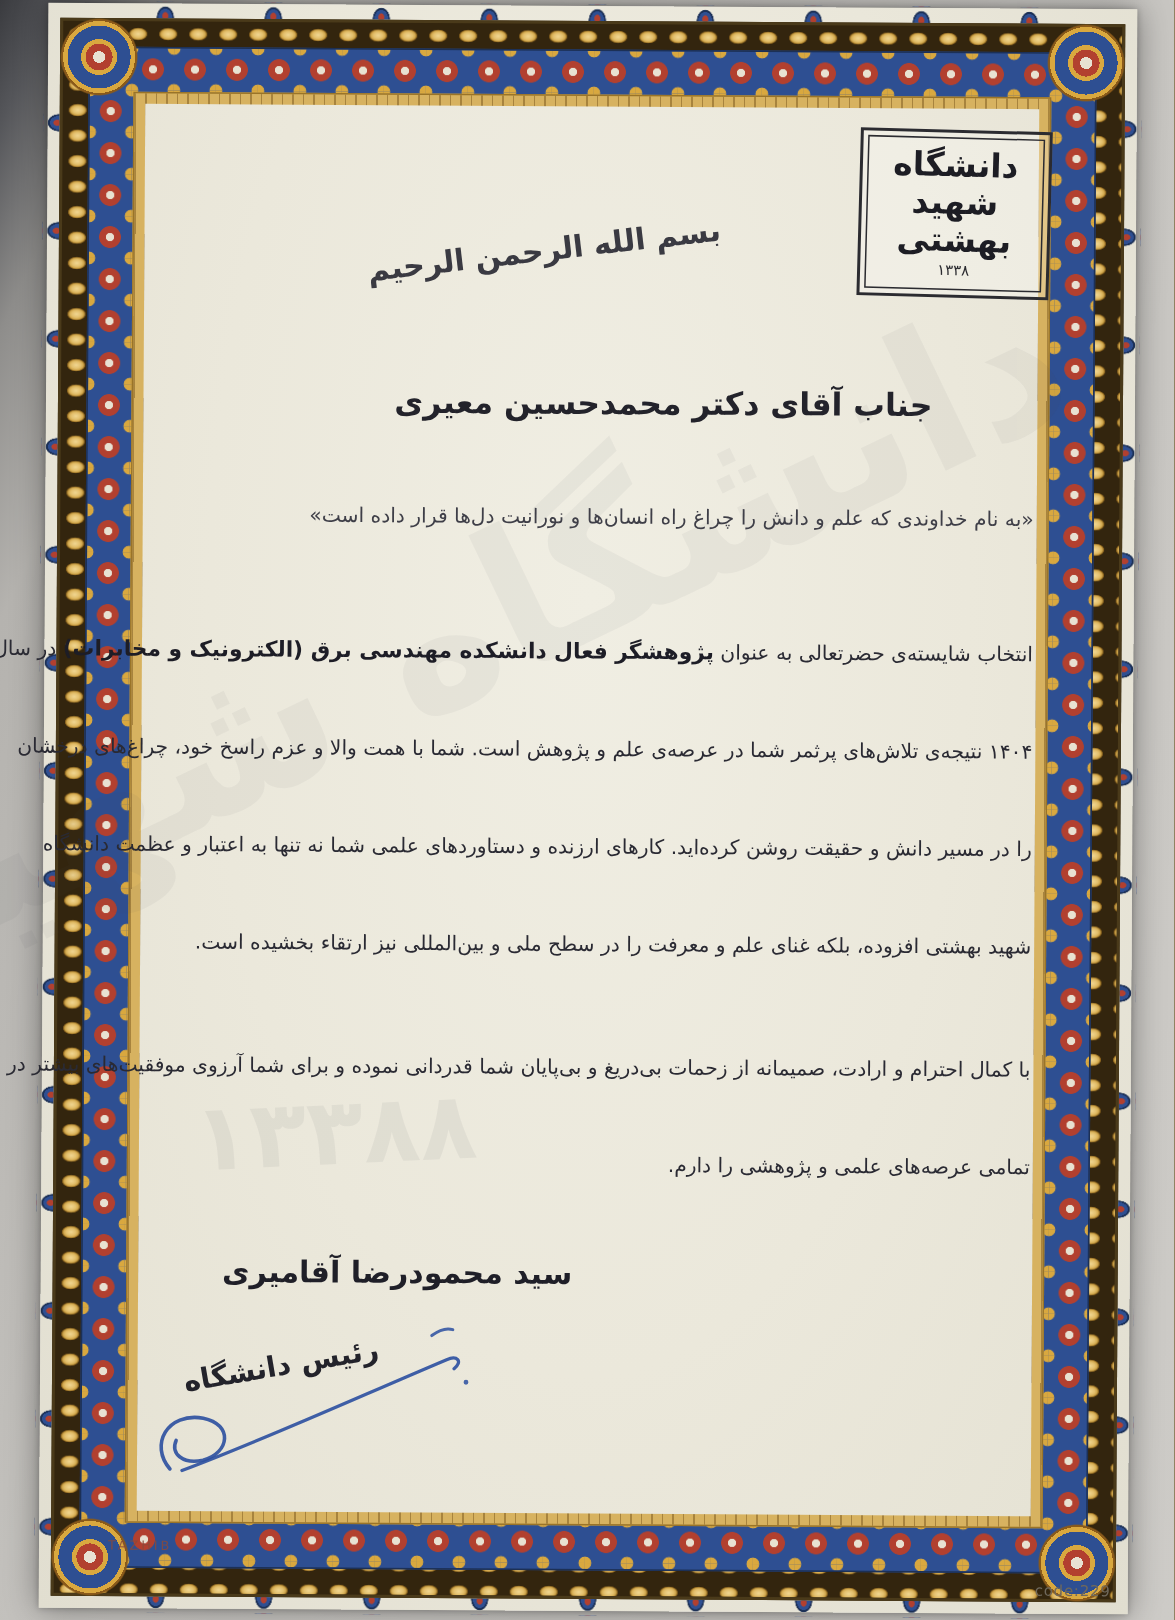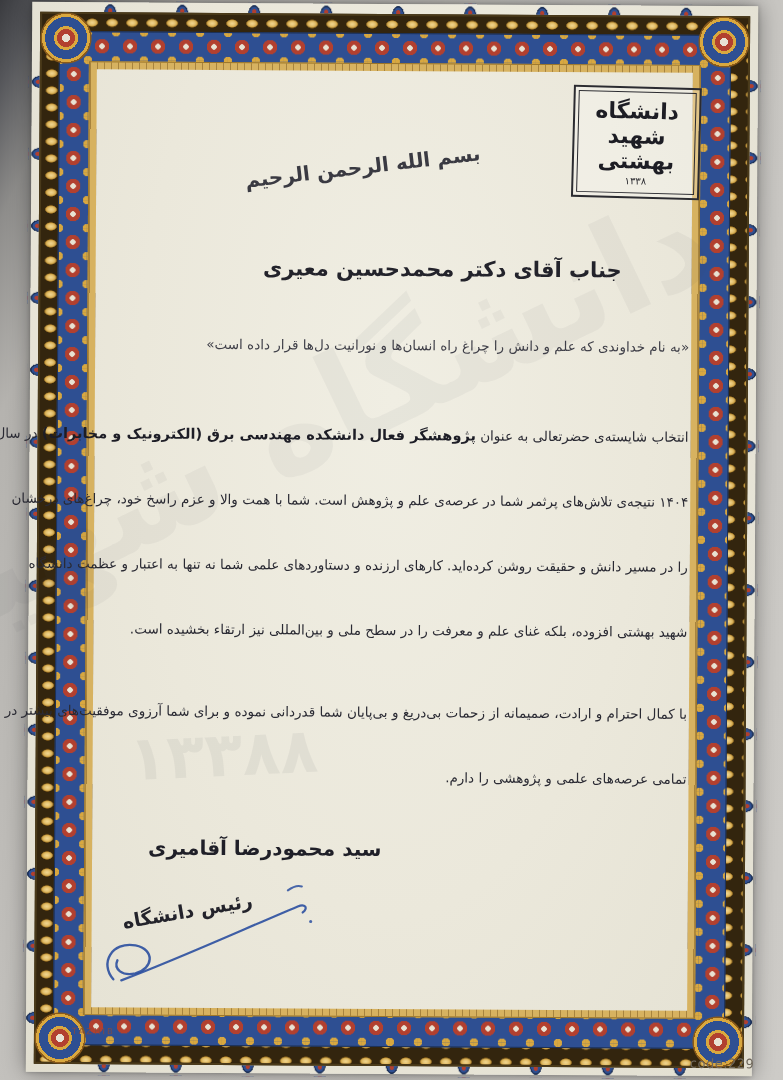--- a/index.html
+++ b/index.html
@@ -150,21 +150,21 @@
   }
   .sig-title {
     position:absolute; top:830px; left:30px; z-index:2;
     font-size:19px; font-weight:bold; color:#23232b;
     transform:rotate(-10deg); white-space:nowrap;
   }
   .sig-ink { position:absolute; top:796px; left:0px; z-index:3; }
 
   .footer-code {
     position:absolute; left:664px; top:1050px; z-index:5;
-    font-size:13px; color:#6f685c; letter-spacing:.5px; direction:ltr;
+    font-size:10px; color:#6f685c; letter-spacing:.5px; direction:ltr;
   }
   .footer-maker {
     position:absolute; left:46px; top:1024px; z-index:5;
     font-size:8.5px; color:#8a4a3a; letter-spacing:2px; opacity:.85; direction:ltr;
   }
 </style>
 </head>
 <body>
 
 <div class="photo">

